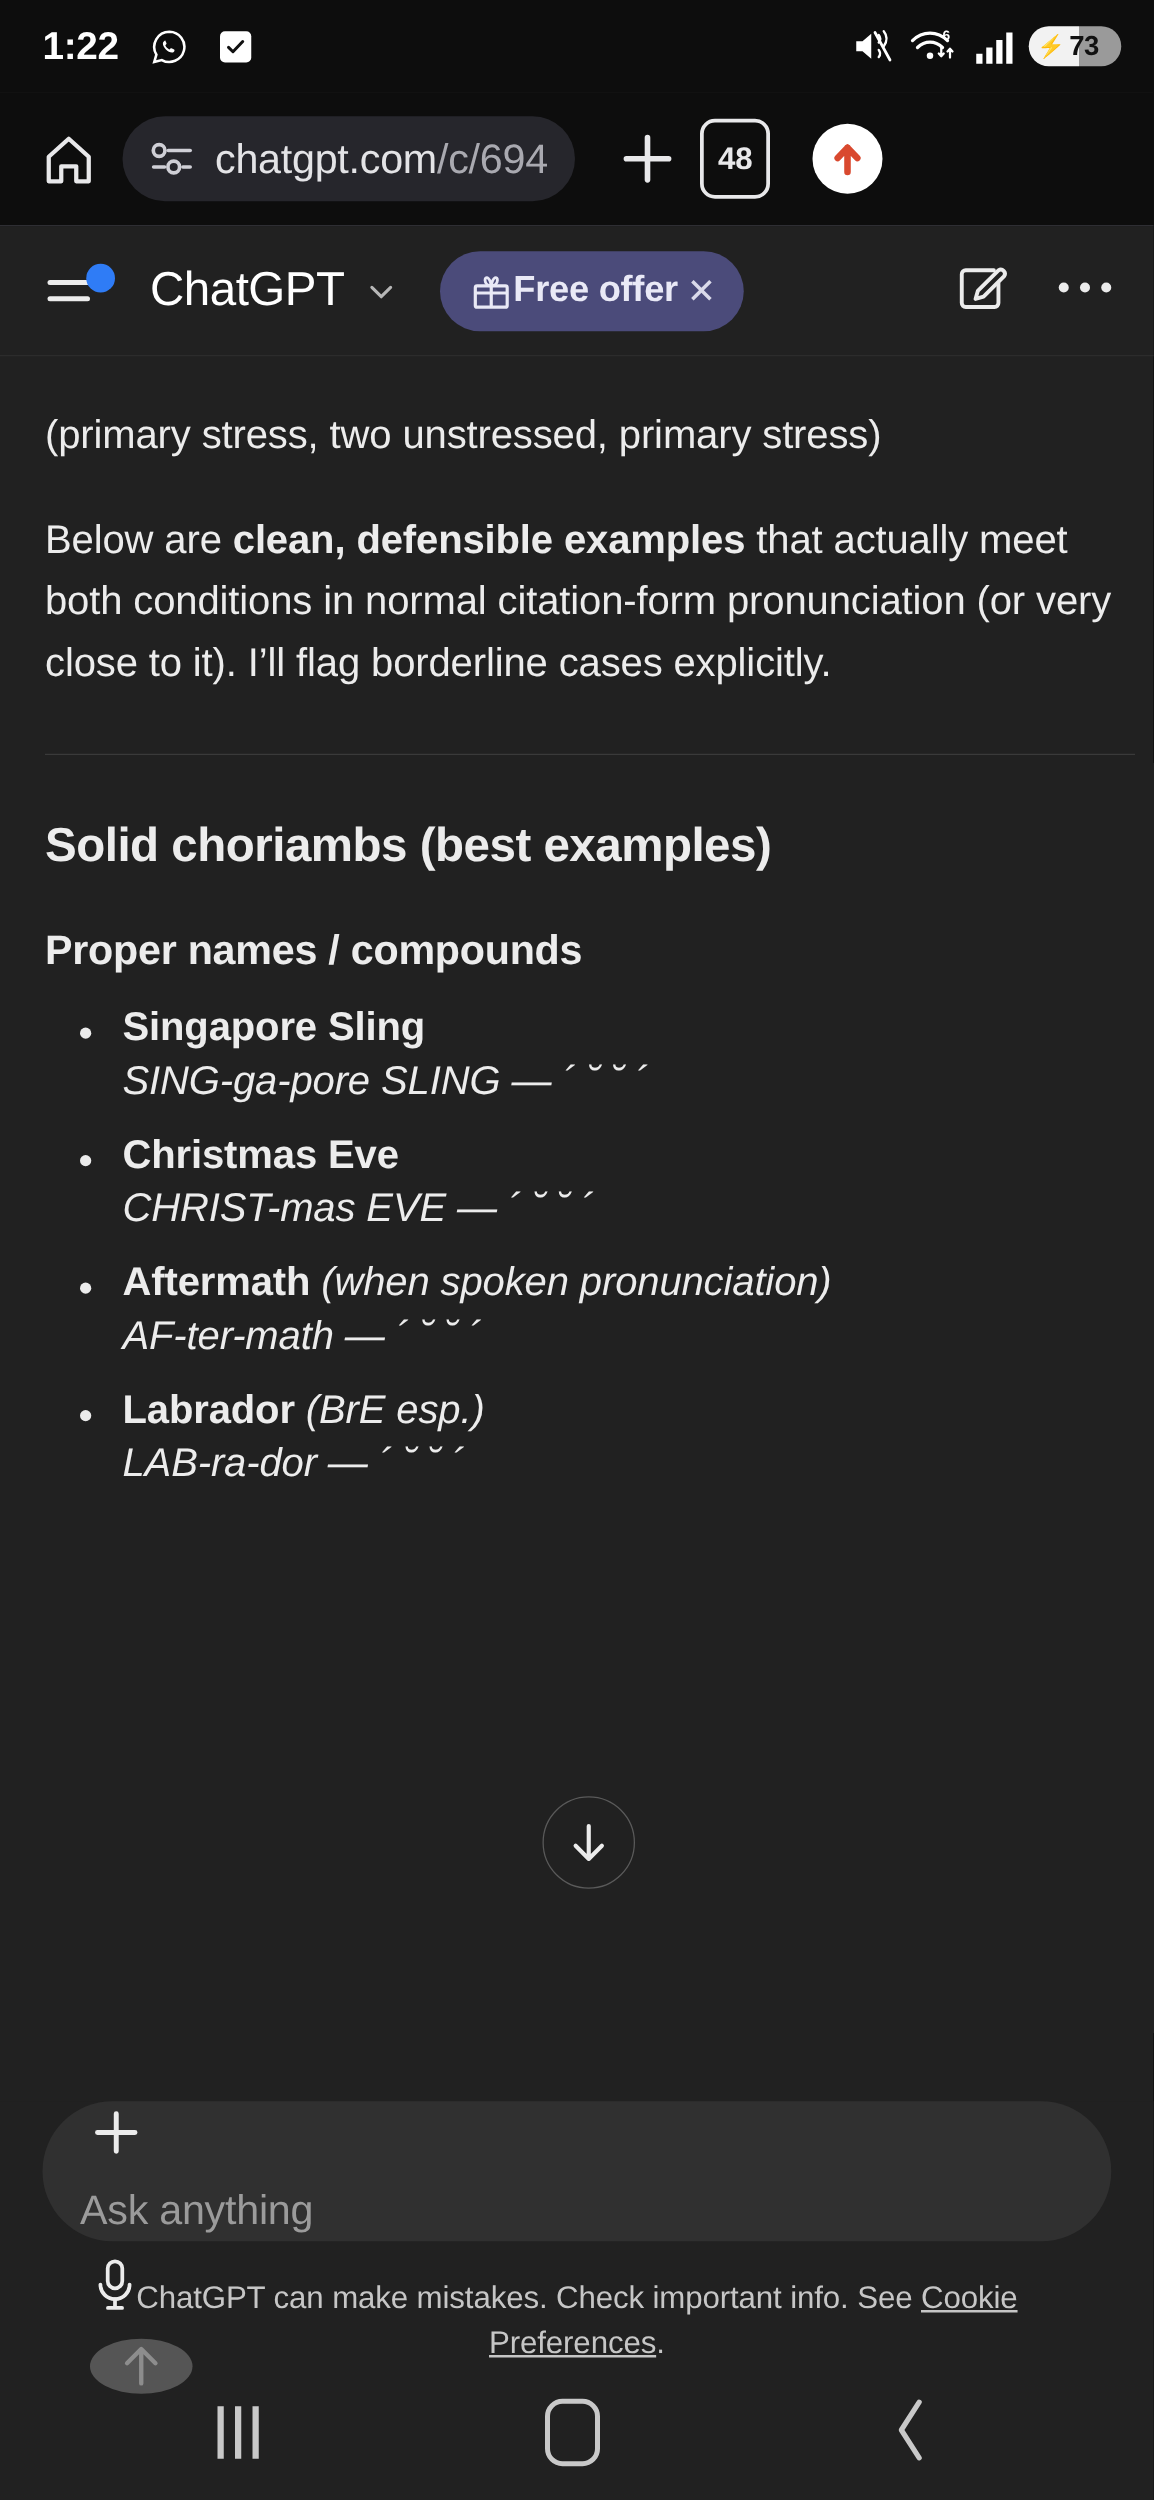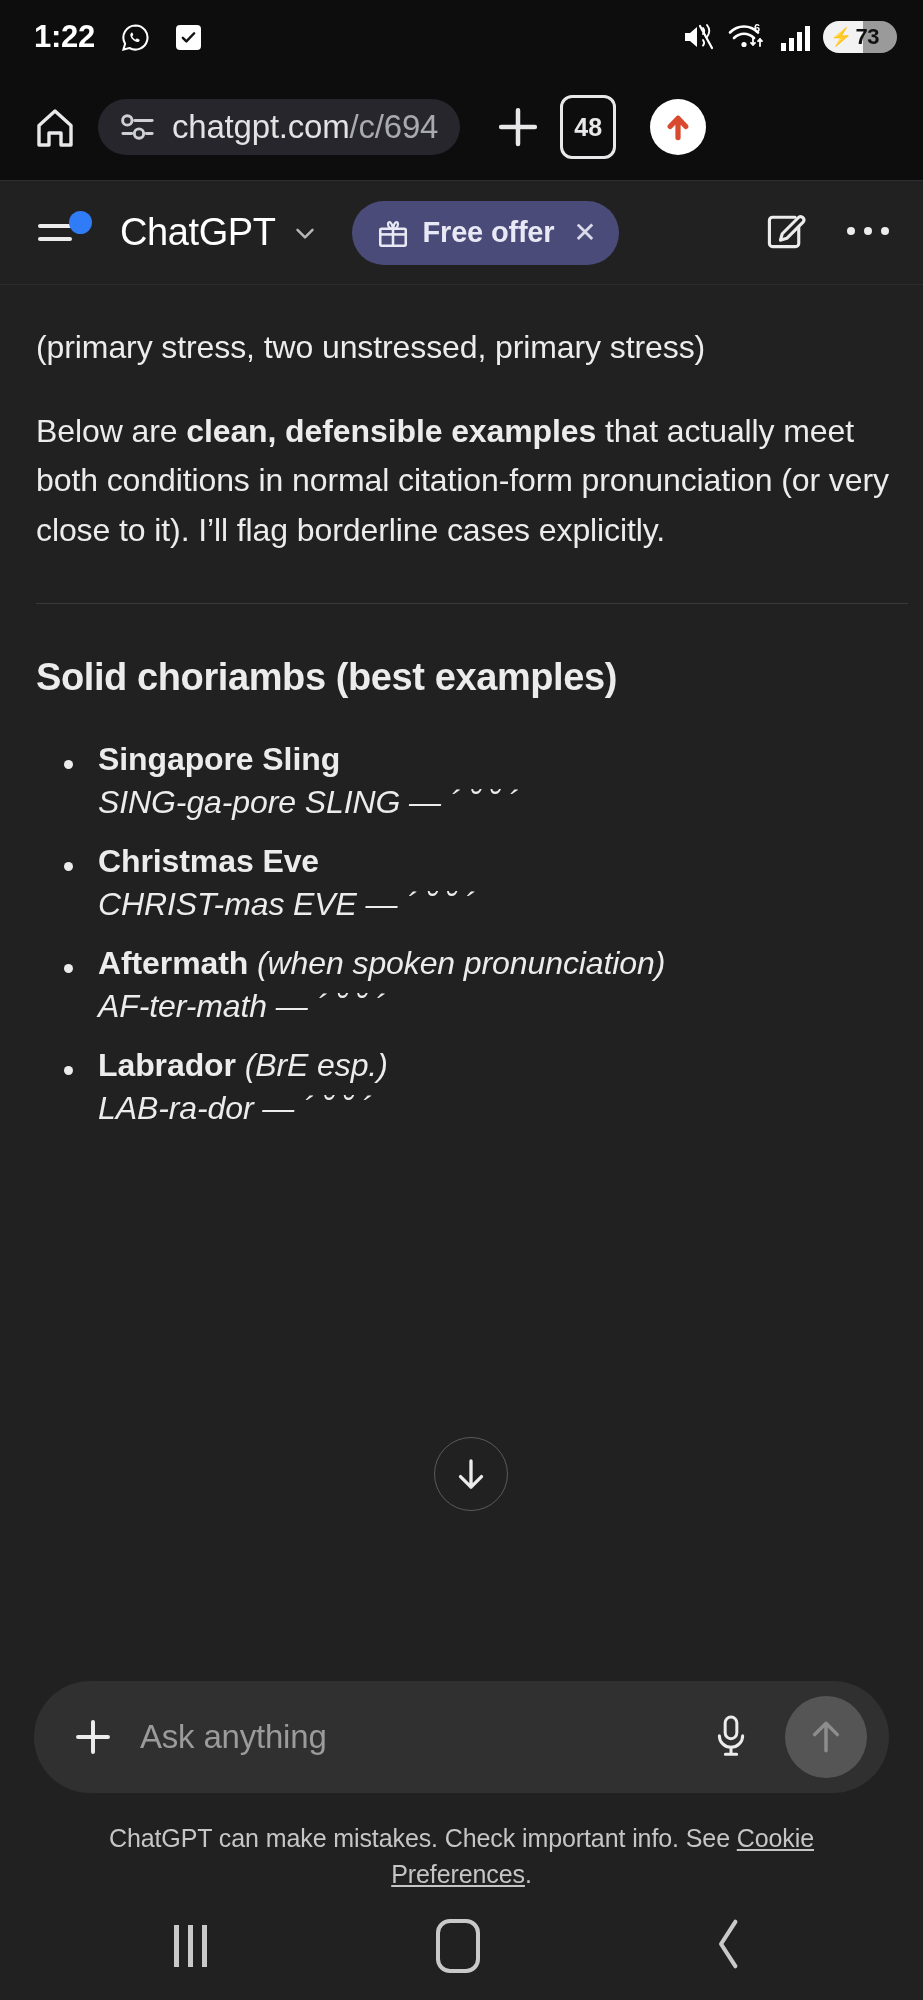--- a/index.html
+++ b/index.html
@@ -49,21 +49,21 @@
     background:#0d0d0d;
     display:flex; align-items:center;
     padding:0 24px 0 22px;
     gap:6px;
     flex:0 0 auto;
     border-bottom:1px solid #2e2e33;
   }
   .home-btn { width:66px; height:66px; display:flex; align-items:center; justify-content:center; }
   .urlpill {
     flex:0 1 auto;
-    height:56px;
+    height:68px;
     background:#26262c;
     border-radius:36px;
     display:flex; align-items:center;
     padding:0 22px 0 22px;
     gap:14px;
     margin-left:4px;
     max-width:392px;
     overflow:hidden;
   }
   .urltext {
@@ -105,21 +105,21 @@
     display:flex; align-items:center; gap:14px;
     margin-left:32px;
   }
   .brand-name { color:#fff; font-size:38px; font-weight:400; letter-spacing:-0.4px; }
   .chev { color:#b6b6b6; }
   .offer-pill {
     margin-left:32px;
     height:64px;
     background:#4b4b7a;
     border-radius:32px;
-    display:flex; align-items:center; gap:13px;
+    display:flex; align-items:center; gap:1px;
     padding:0 22px 0 24px;
   }
   .offer-label { color:#e9e9f6; font-size:29px; font-weight:600; letter-spacing:-0.2px; }
   .offer-x { color:#dadaea; font-size:28px; margin-left:6px; }
   .hdr-right { margin-left:auto; display:flex; align-items:center; gap:38px; }
 
   
   .chat {
     flex:1 1 auto;
     position:relative;
@@ -157,23 +157,24 @@
   .composer-wrap {
     flex:0 0 auto;
     background:#212121;
     padding:0 34px 0 34px;
     position:relative; z-index:4;
   }
   .composer {
     height:112px;
     background:#303030;
     border-radius:56px;
-    display:flex; align-items:center;
+    display:flex; 
     padding:0 22px 0 30px;
     gap:18px;
+    flex-direction:column;
   }
   .comp-plus { width:58px; height:58px; display:flex; align-items:center; justify-content:center; }
   .comp-input { flex:1; color:#9b9b9b; font-size:33px; letter-spacing:-0.2px; }
   .comp-mic { width:56px; height:56px; display:flex; align-items:center; justify-content:center; }
   .comp-send {
     width:82px; height:82px; border-radius:50%;
     background:#555555;
     display:flex; align-items:center; justify-content:center;
     margin-left:8px;
   }
@@ -322,20 +323,21 @@
       <span>(primary stress, two unstressed, primary stress)</span>
     </div>
 
     <div class="p">
       <span>Below are </span><b>clean, defensible examples</b><span> that actually meet both conditions in normal citation-form pronunciation (or very close to it). I’ll flag borderline cases explicitly.</span>
     </div>
 
     <div class="divider"></div>
 
     <div class="h2">Solid choriambs (best examples)</div>
+    <div class="h3">Proper names / compounds</div>
 
     <ul class="bullets">
       <li>
         <div class="li-title">
           <span>Singapore Sling</span>
           <span class="note"></span>
         </div>
         <div class="li-sub">SING-ga-pore SLING — ´ ˘ ˘ ´</div>
       </li>
       <li>

